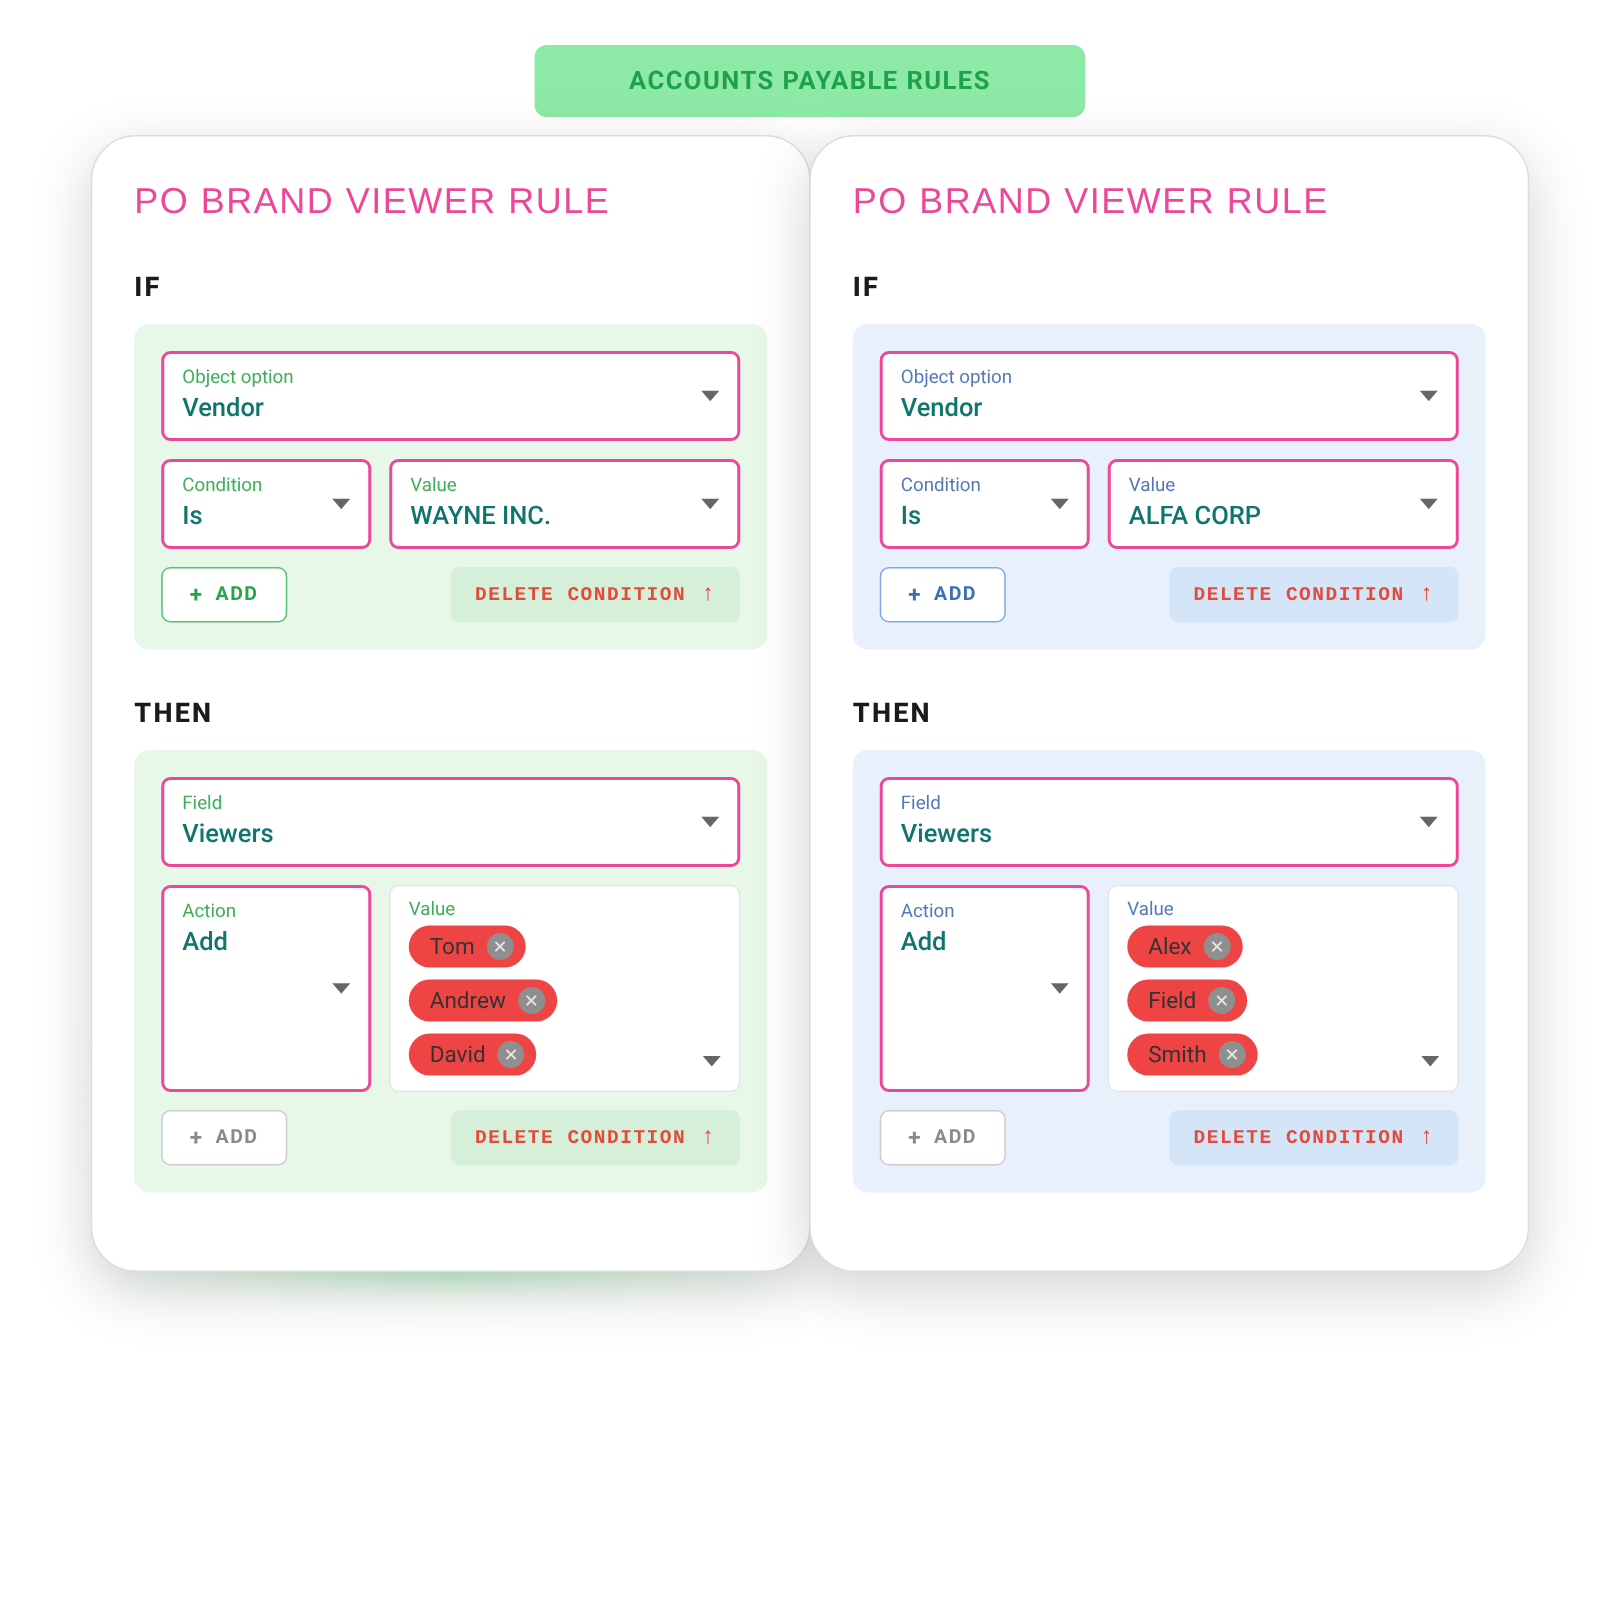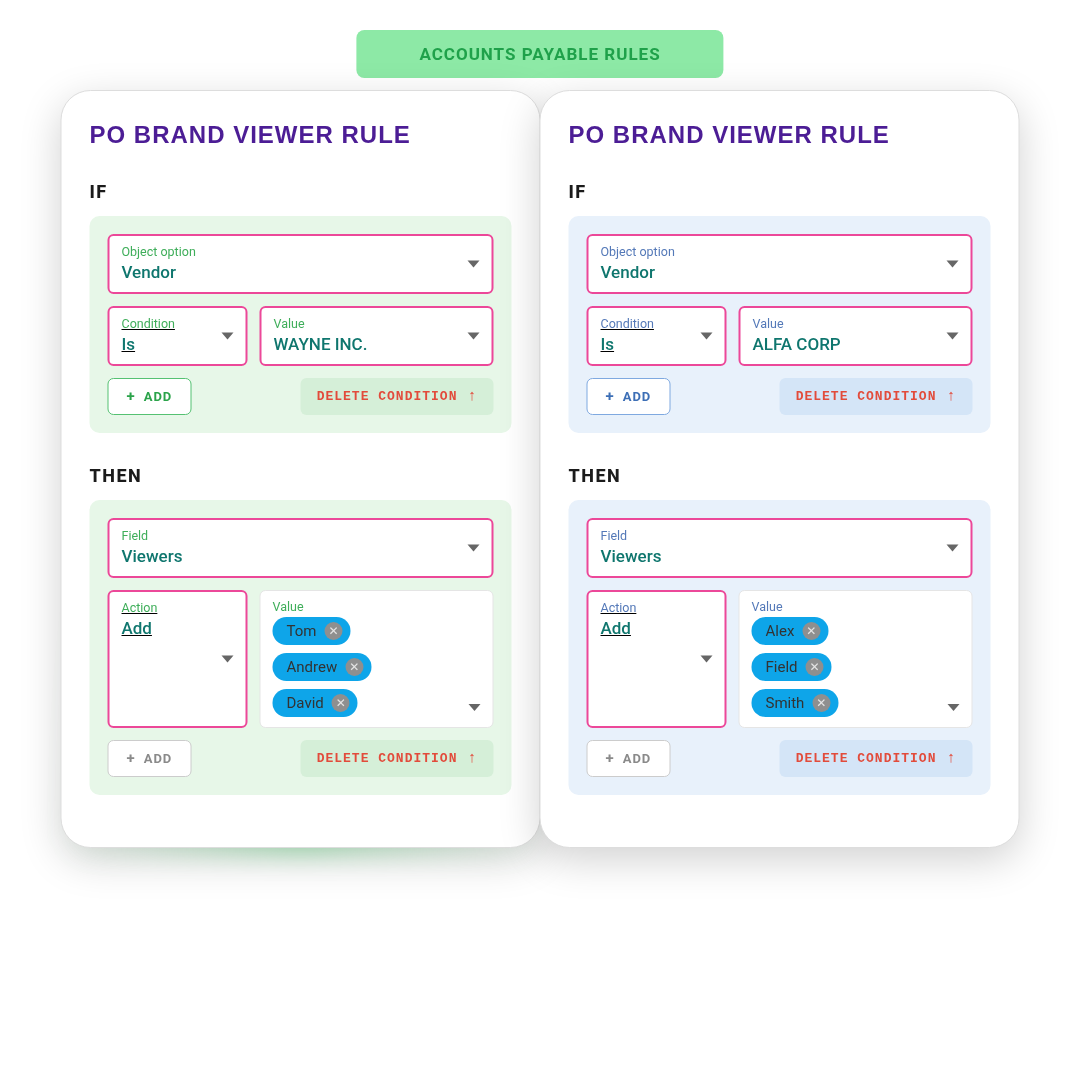--- a/index.html
+++ b/index.html
@@ -46,23 +46,23 @@
     content: "";
     position: absolute;
     inset: -6px -6px -6px -6px;
     border-radius: 34px;
     z-index: -1;
     background: radial-gradient(ellipse at 50% 100%, rgba(94,230,130,0.5), transparent 70%);
     filter: blur(12px);
   }
   .card-title {
     font-size: 24px;
-    font-weight: 700;
+    font-weight: 400;
     letter-spacing: 1px;
-    color: #4c1d95;
+    color: #ec4899;
     margin-bottom: 24px;
     font-family: "Segoe UI", sans-serif;
   }
   .section-label {
     font-weight: 800;
     font-size: 18px;
     letter-spacing: 1.5px;
     color: #1b1b1b;
     margin-bottom: 14px;
     margin-top: 32px;
@@ -81,21 +81,21 @@
   }
   .field {
     background: #fff;
     border: 2px solid #ec4899;
     border-radius: 6px;
     padding: 8px 12px 10px 12px;
     position: relative;
     flex: 1;
     min-width: 0;
   }
-  .field.small { flex: 0 0 140px; text-decoration: underline; }
+  .field.small { flex: 0 0 140px; }
   .field-label {
     font-size: 12.5px;
     margin-bottom: 3px;
   }
   .green .field-label { color: #3fae5a; }
   .blue  .field-label { color: #5479b8; }
   .field-value {
     font-size: 17px;
     color: #0f766e;
     font-weight: 500;
@@ -161,21 +161,21 @@
     position: relative;
     flex: 1;
   }
   .chips-wrap {
     display: flex;
     flex-direction: column;
     gap: 8px;
     align-items: flex-start;
   }
   .chip {
-    background: #0ea5e9;
+    background: #ef4444;
     border-radius: 18px;
     padding: 5px 8px 5px 14px;
     display: inline-flex;
     align-items: center;
     gap: 8px;
     font-size: 15px;
     color: #333;
     justify-content: flex-end;
   }
   .chip-x {

